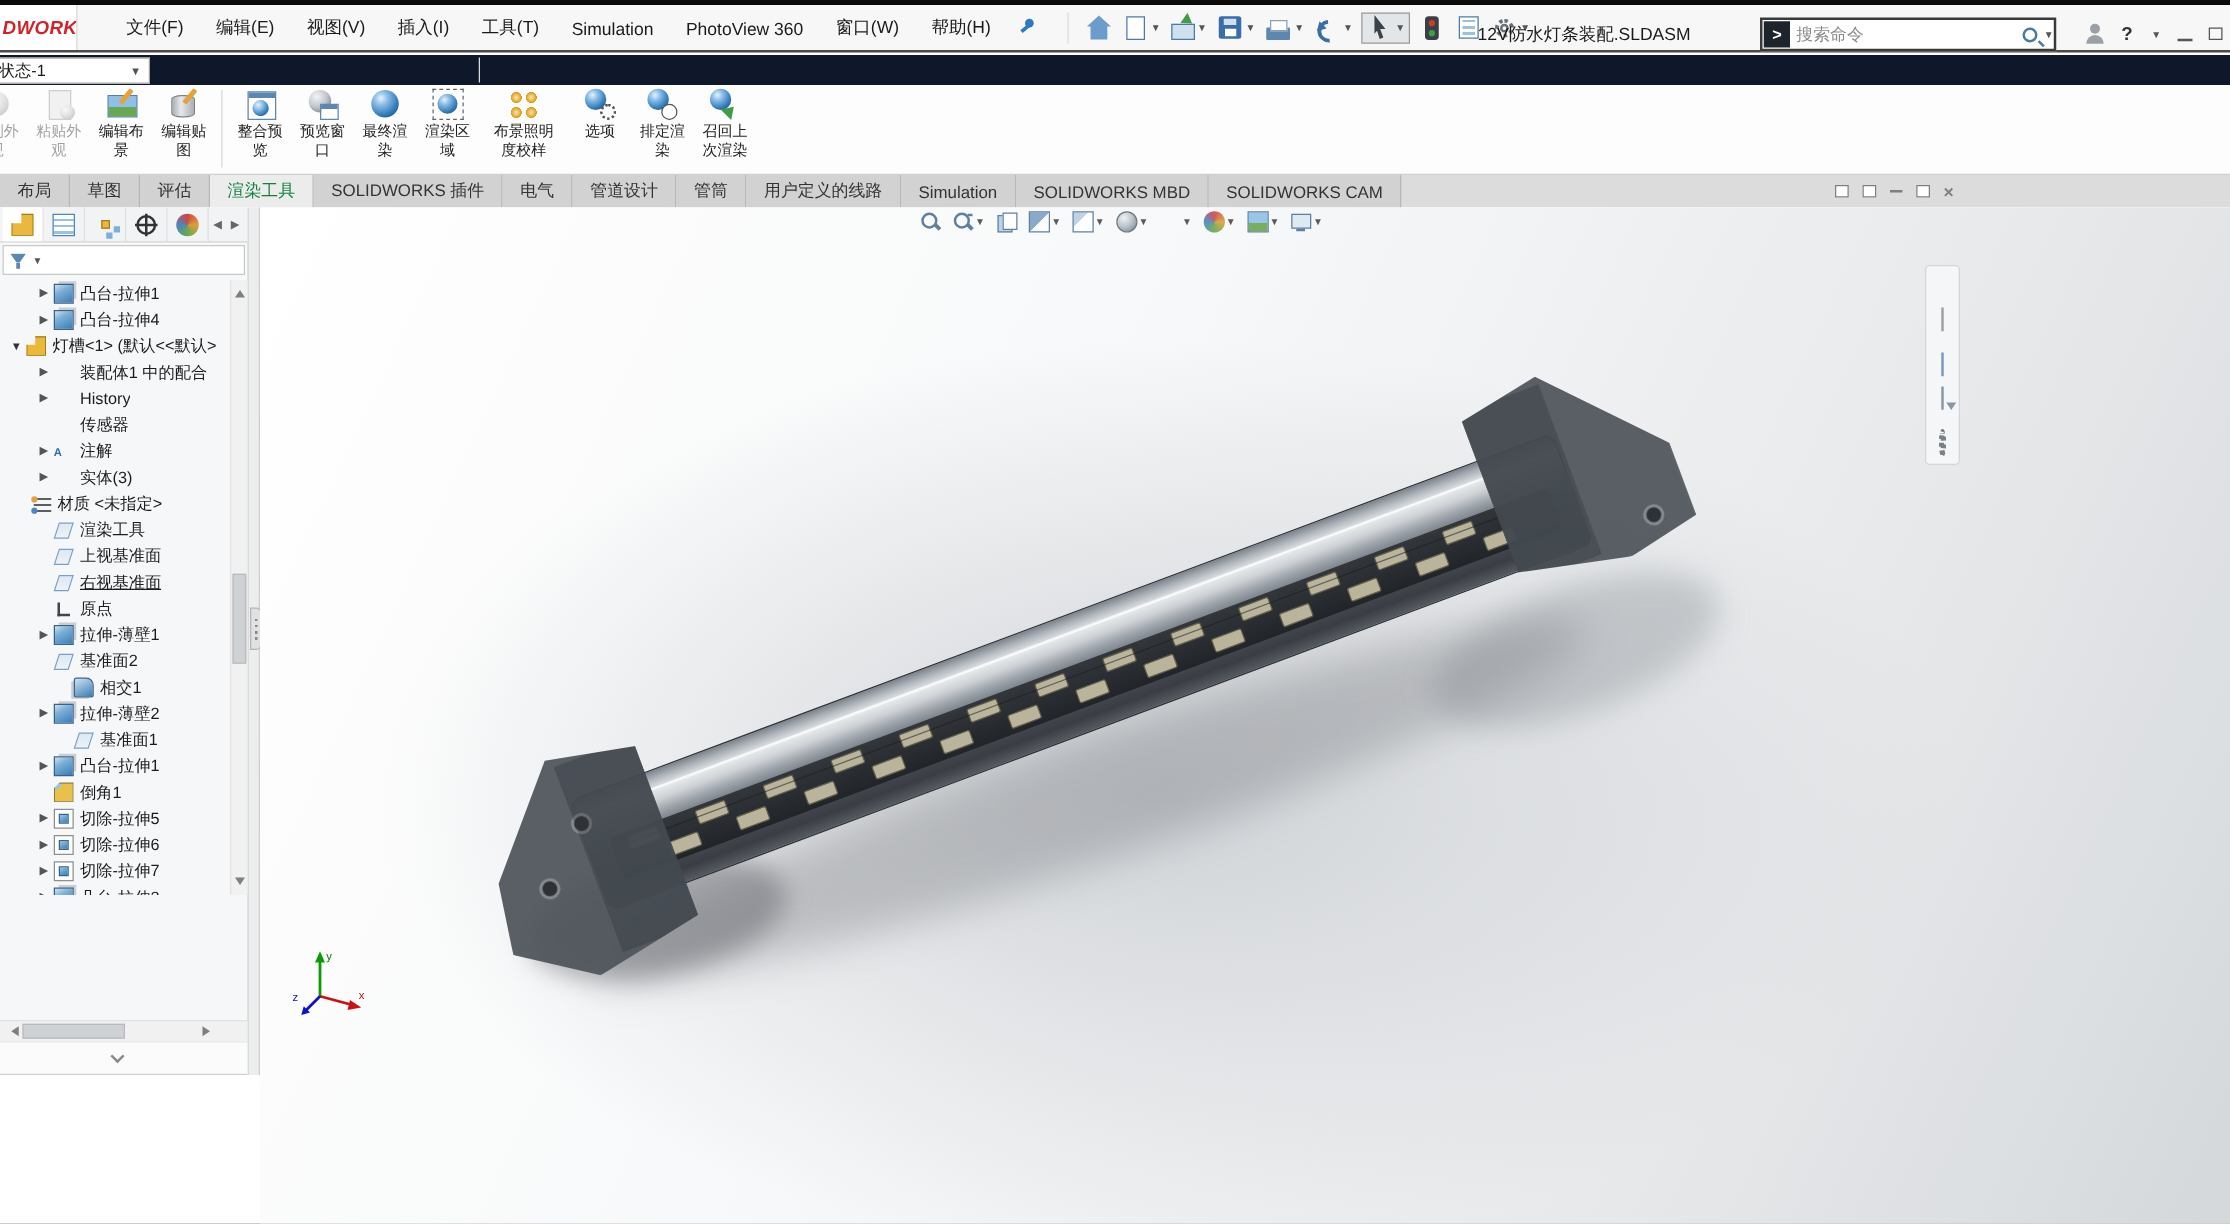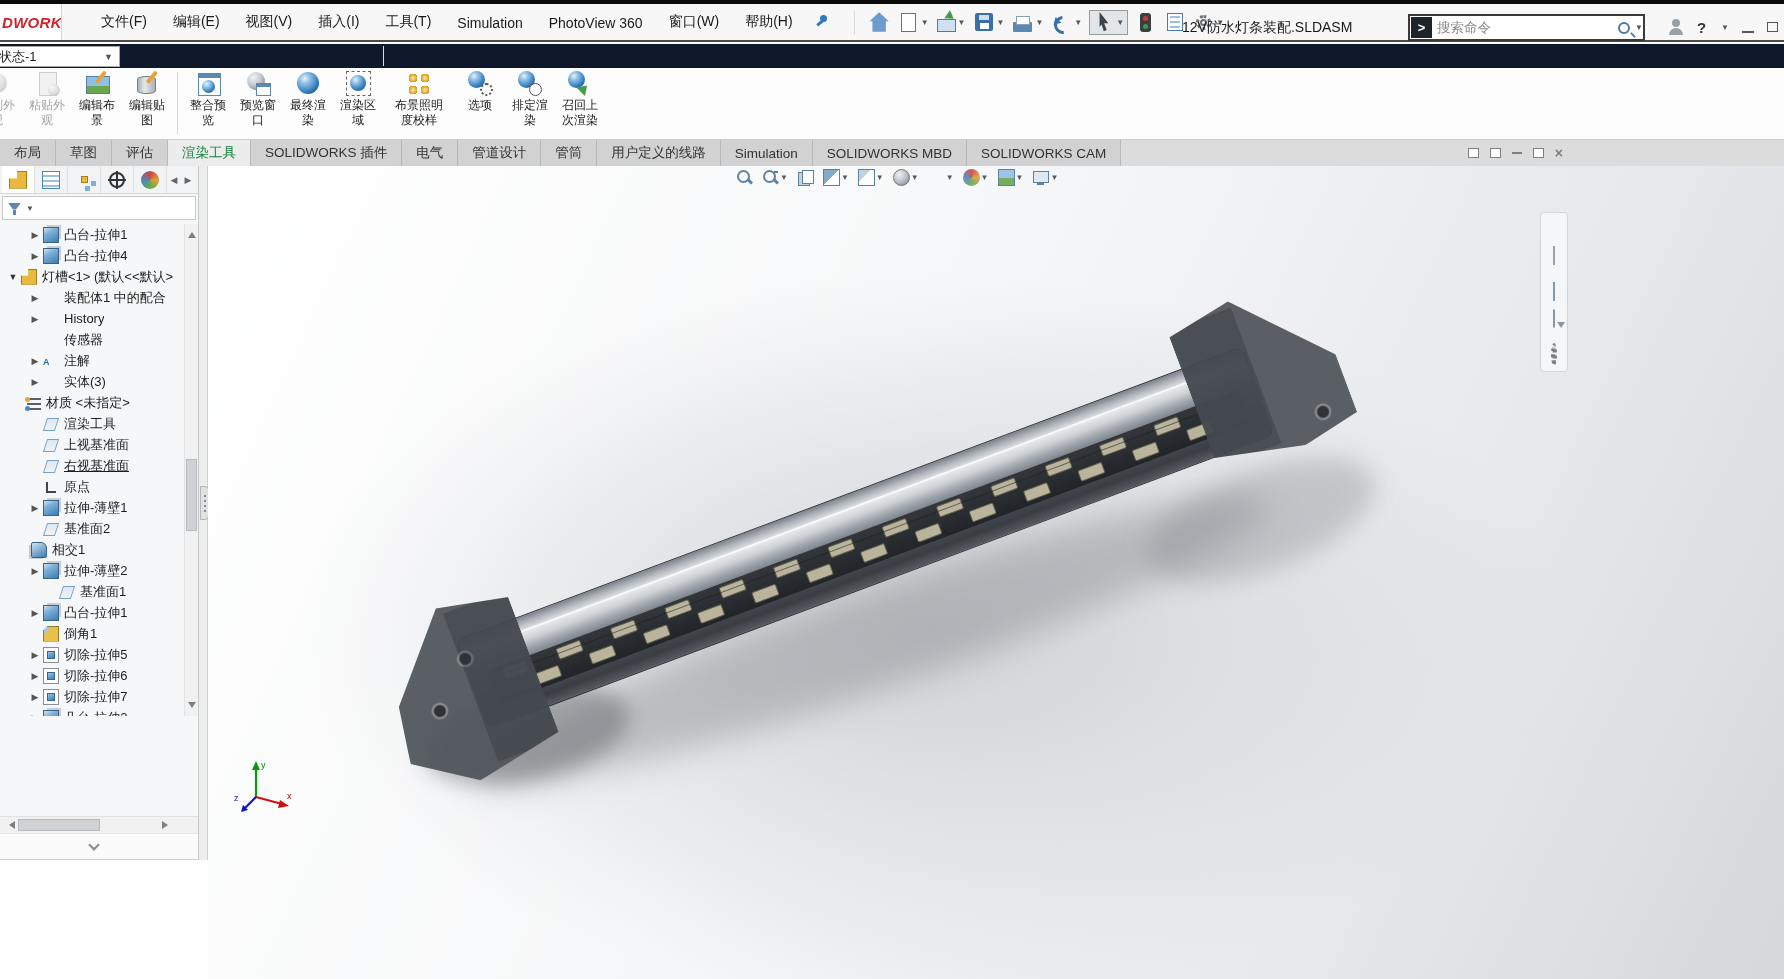--- a/index.html
+++ b/index.html
@@ -530,21 +530,21 @@
           <div class="trow" style="padding-left: 28px;">
             <span class="arr">▶</span>
             <span class="tic tic-boss-extrude"></span>
             <span class="tlabel">拉伸-薄壁1</span>
           </div>
           <div class="trow" style="padding-left: 28px;">
             <span class="arr"></span>
             <span class="tic tic-plane"></span>
             <span class="tlabel">基准面2</span>
           </div>
-          <div class="trow" style="padding-left: 16px;">
+          <div class="trow" style="padding-left: 44px;">
             <span class="arr"></span>
             <span class="tic tic-intersect"></span>
             <span class="tlabel">相交1</span>
           </div>
           <div class="trow" style="padding-left: 28px;">
             <span class="arr">▶</span>
             <span class="tic tic-boss-extrude"></span>
             <span class="tlabel">拉伸-薄壁2</span>
           </div>
           <div class="trow" style="padding-left: 44px;">

